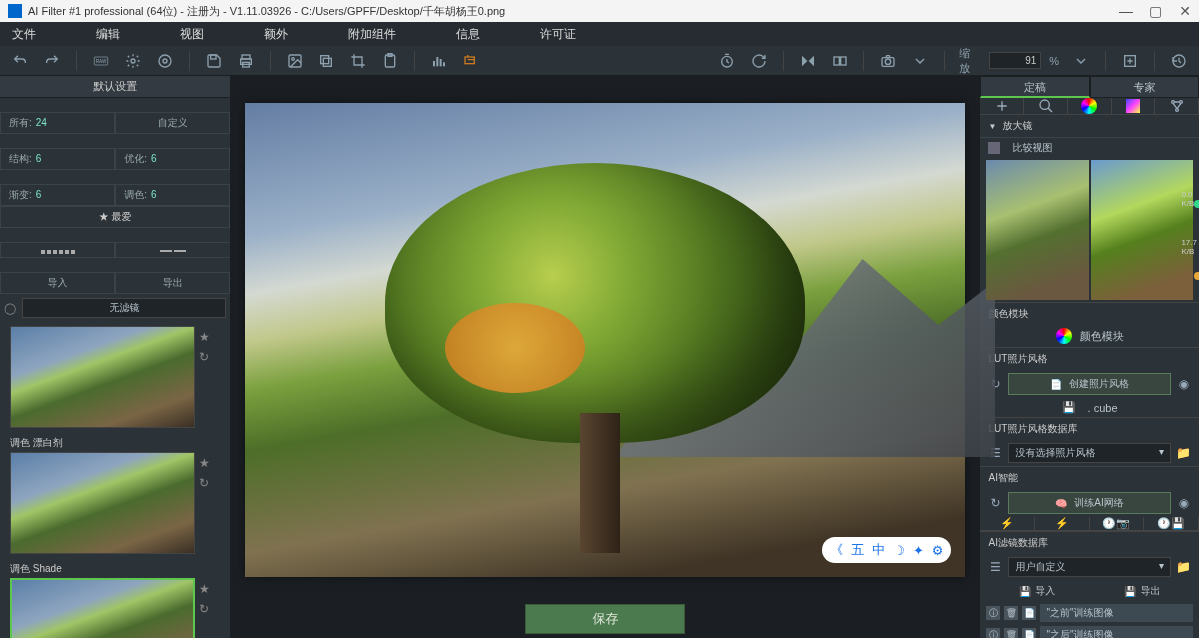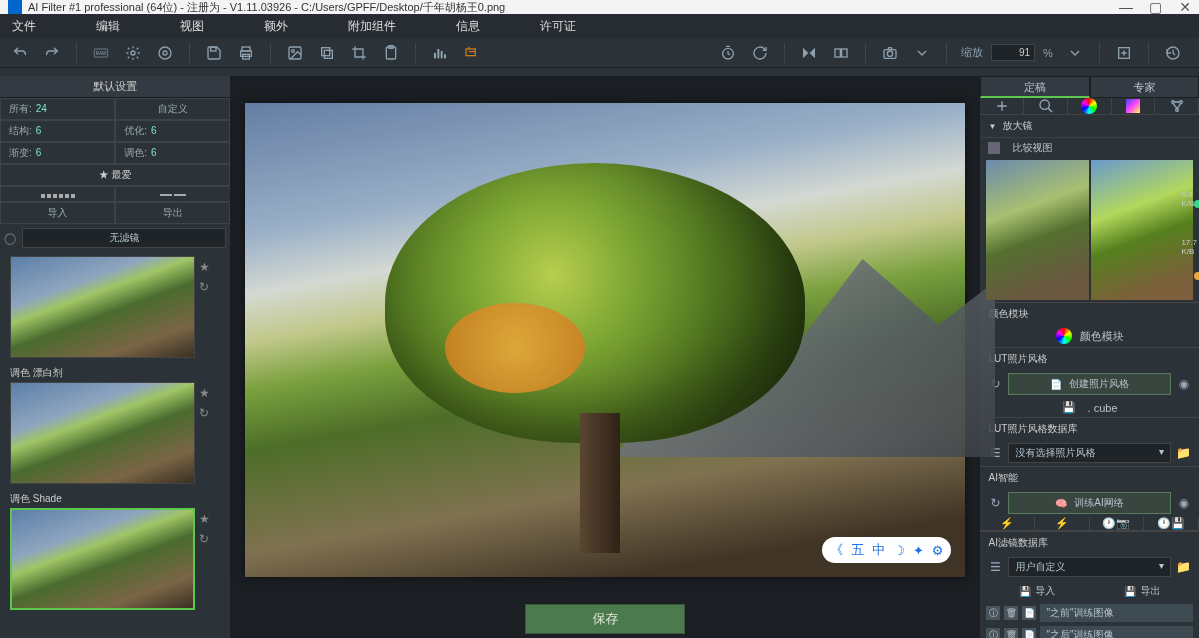--- a/index.html
+++ b/index.html
@@ -1,41 +1,41 @@
 <!DOCTYPE html>
 <html><head>
 <meta charset="utf-8">
 <style>
 * { margin: 0; padding: 0; box-sizing: border-box; font-family: "Microsoft YaHei", sans-serif; }
 body { background: #2c3338; color: #b8c4cc; font-size: 11px; overflow: hidden; width: 1199px; height: 638px; }
 
-.titlebar { height: 14px; background: #f4f4f4; display: flex; align-items: center; padding: 0 8px; color: #333; font-size: 11px; }
+.titlebar { height: 22px; background: #f4f4f4; display: flex; align-items: center; padding: 0 8px; color: #333; font-size: 11px; }
 .titlebar .icon-app { width: 14px; height: 14px; background: #0066cc; margin-right: 6px; }
 .titlebar-spacer { flex: 1; }
 .winbtns { display: flex; gap: 18px; }
 .winbtn { width: 12px; text-align: center; cursor: pointer; font-size: 14px; line-height: 14px; color: #555;}
 
 .menubar { height: 24px; background: #262c31; display: flex; align-items: center; padding: 0 12px; gap: 60px; color: #ddd; font-size: 12px;}
 .menubar span { cursor: pointer; }
 
 .toolbar { height: 30px; background: #2c3338; border-bottom: 1px solid #1c1f22; display: flex; align-items: center; padding: 0 6px; gap: 4px;}
 .tool { width: 28px; height: 24px; display: flex; align-items: center; justify-content: center; cursor: pointer; color: #8da0ae; border-radius: 2px; }
 .tool svg { width: 16px; height: 16px; }
 .sep { width: 1px; height: 20px; background: #444; margin: 0 6px;}
 .tspacer { width: 220px; }
 .zoom-label { color: #8da0ae; margin: 0 4px;}
-.zoom-input { background: #1e2428; border: 1px solid #444; color: #ccc; width: 44px; padding: 2px 4px; font-size: 10px; text-align: right;}
+.zoom-input { background: #1e2428; border: 1px solid #444; color: #ccc; width: 52px; padding: 2px 4px; font-size: 10px; text-align: right;}
 
 .workspace { position: absolute; top: 76px; bottom: 0; left: 0; right: 0; display: flex;}
 
 
 .left { width: 232px; background: #2c3338; border-right: 1px solid #1c1f22; overflow: hidden; display: flex; flex-direction: column;}
 .panel-head { background: #333a41; padding: 3px 8px; text-align: center; font-size: 11px; color: #ccc; border-bottom: 1px solid #1c1f22;}
 .grid2 { display: grid; grid-template-columns: 1fr 1fr; }
-.cell { background: #2c3338; border: 1px solid #3a424a; padding: 3px 8px; font-size: 10px; color: #9aa;}
+.cell { background: #2c3338; border: 1px solid #3a424a; padding: 3px 8px; font-size: 10px; color: #9aa; margin-top: 14px;}
 .cell .num { color: #7ce6c8; margin-left: 4px;}
 .fav { padding: 3px 0; text-align: center; font-size: 10px; color: #ccc; border: 1px solid #3a424a; background: #2c3338;}
 .iconrow { display: flex; }
 .iconrow .cell { flex: 1; display: flex; justify-content: center; gap: 2px;}
 .iconrow .cell span { width: 4px; height: 4px; background: #aaa; margin-top: 4px;}
 .imp-exp .cell { text-align: center; cursor: pointer;}
 .filter-sel { display: flex; align-items: center; padding: 4px; gap: 6px;}
 .filter-sel .dd { flex: 1; background: #1e2428; border: 1px solid #444; padding: 2px 6px; text-align: center; font-size: 10px; cursor: pointer;}
 .thumbs { flex: 1; overflow: hidden; padding: 4px 10px;}
 .thumb-wrap { margin-bottom: 6px;}

